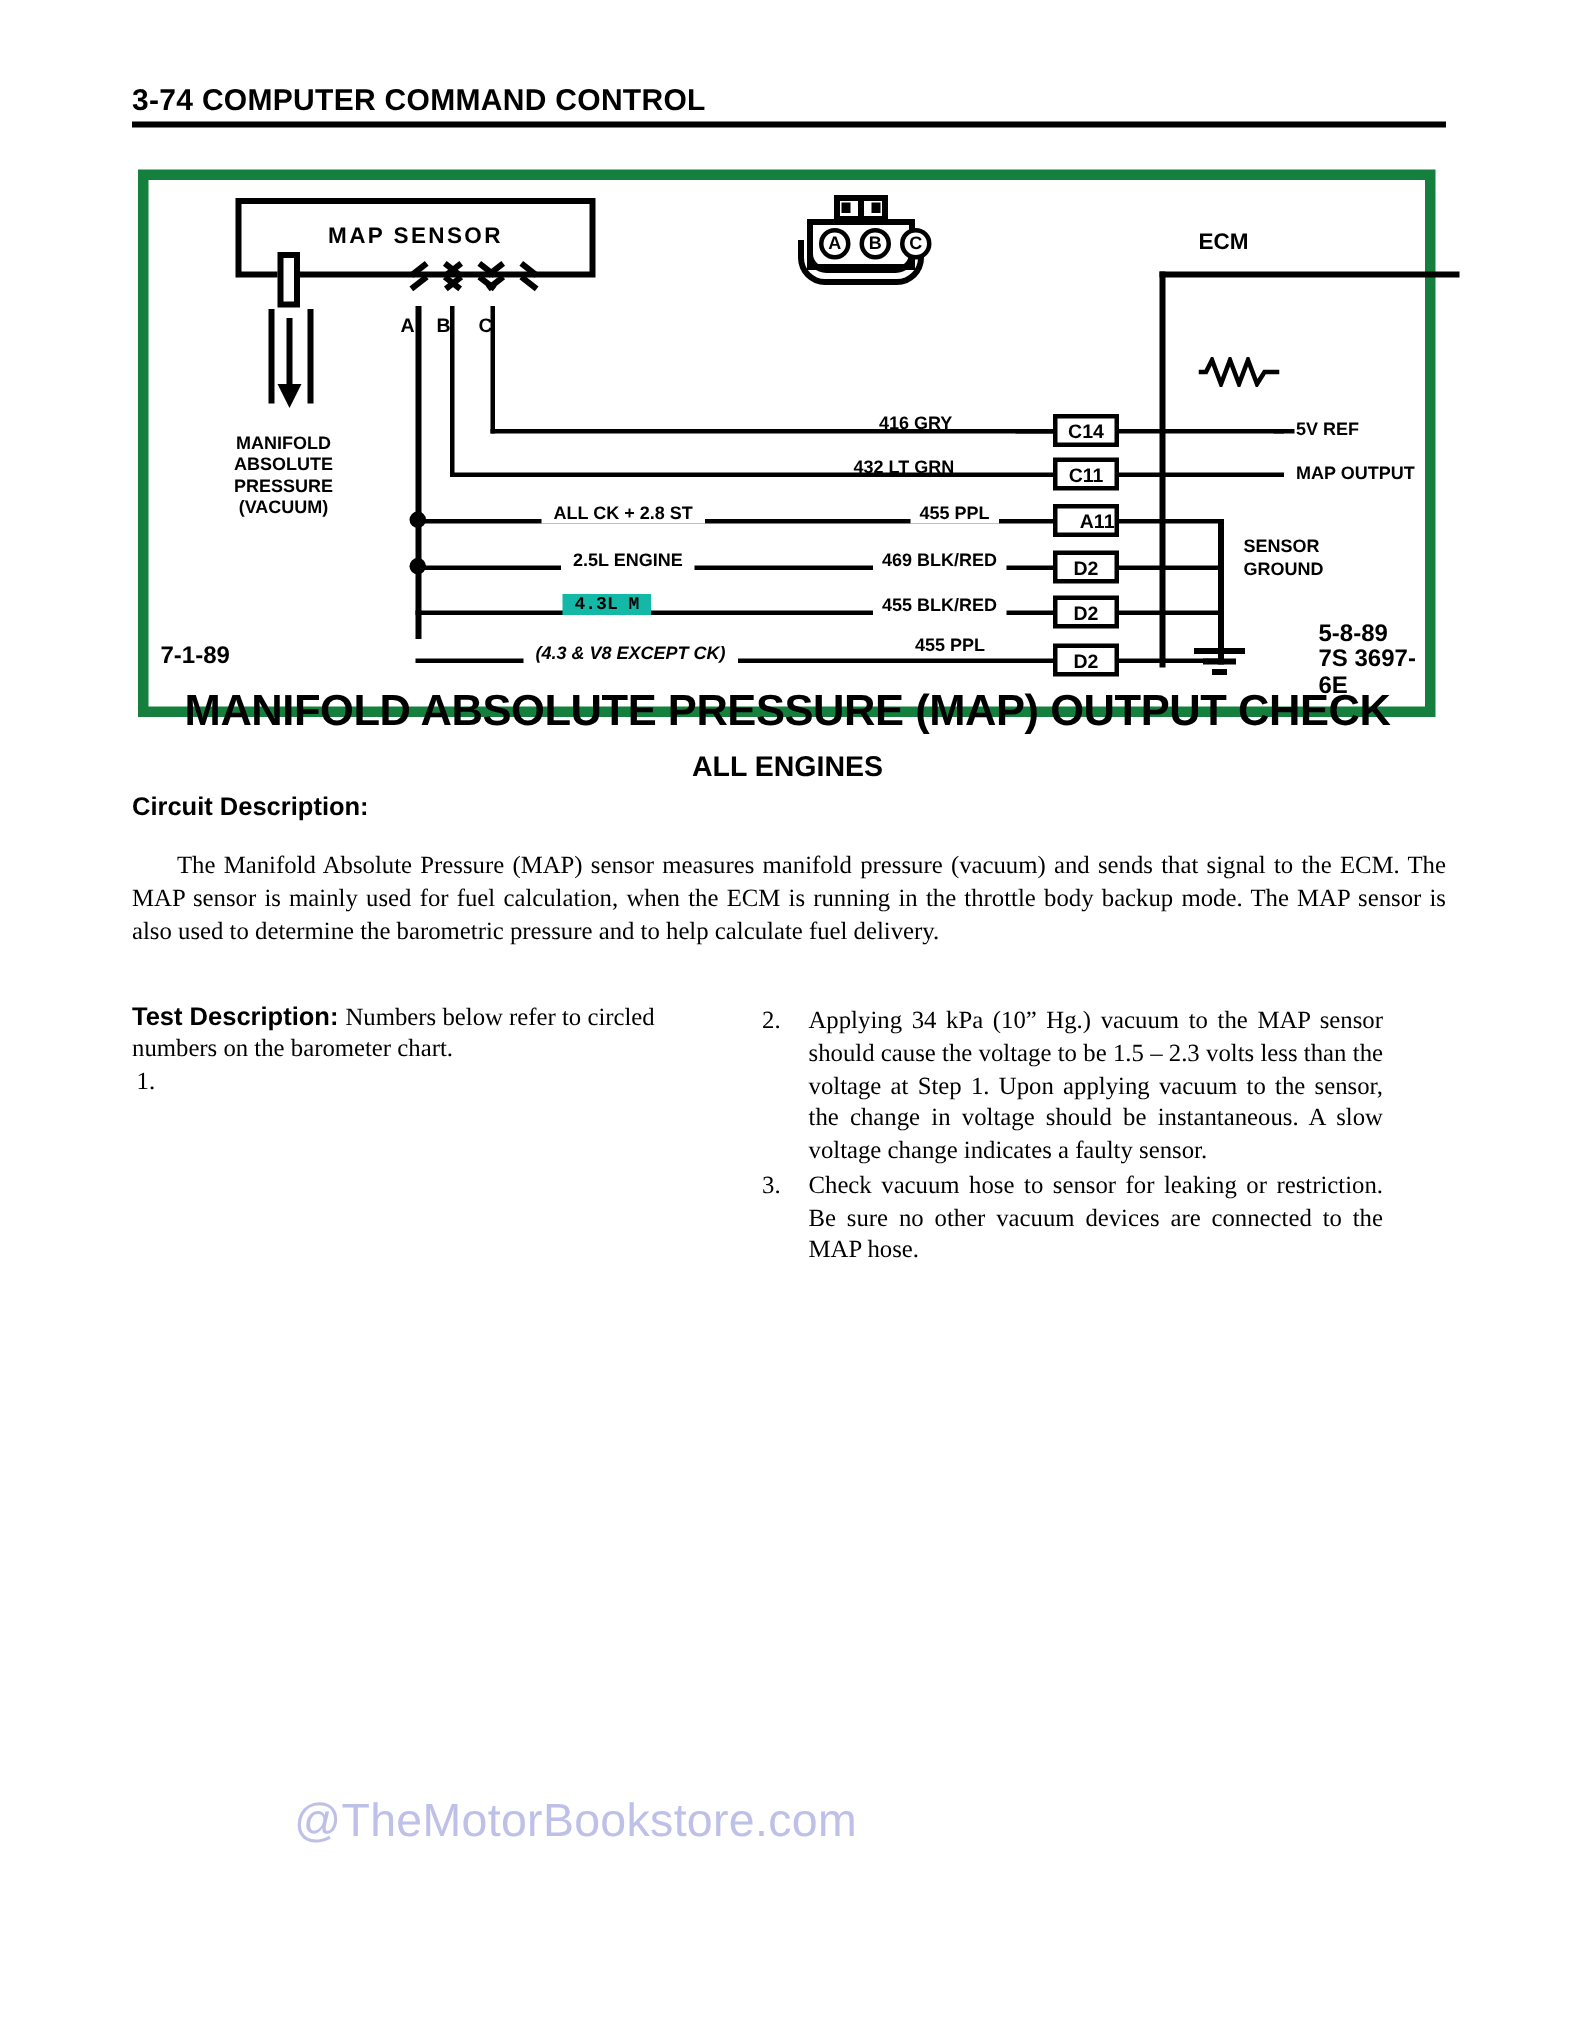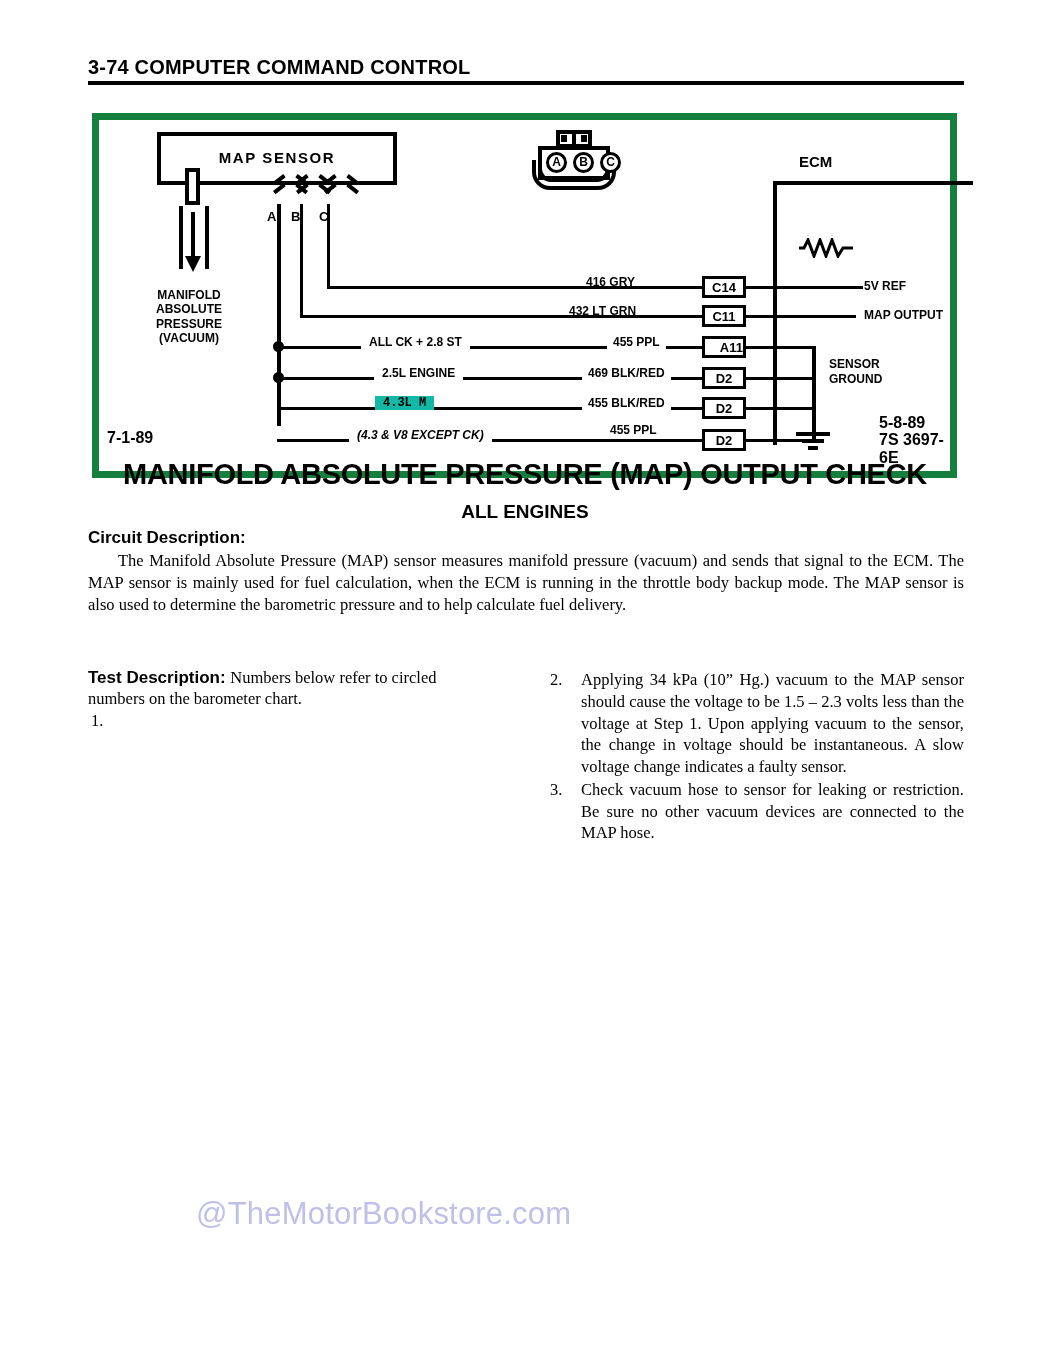--- a/index.html
+++ b/index.html
@@ -317,37 +317,36 @@
   #circuit-desc {
     position: absolute;
     left: 88px;
     top: 528px;
     width: 876px;
   }
   #circuit-desc .heading {
     font-family: "Liberation Sans", sans-serif;
     font-weight: bold;
     font-size: 17px;
-    margin-bottom: 2px;
+    margin-bottom: 18px;
   }
   #circuit-desc .para {
     font-family: "Liberation Serif", serif;
     font-size: 16.5px;
     line-height: 1.32;
     text-align: justify;
     text-indent: 30px;
   }
 
   #two-col {
     position: absolute;
     left: 88px;
     top: 668px;
     width: 876px;
     display: flex;
-    gap: 42px;
   }
   .col { width: 417px; }
 
   .test-heading {
     font-family: "Liberation Sans", sans-serif;
     font-weight: bold;
     font-size: 17px;
   }
   .test-heading .lead {
     font-family: "Liberation Serif", serif;

